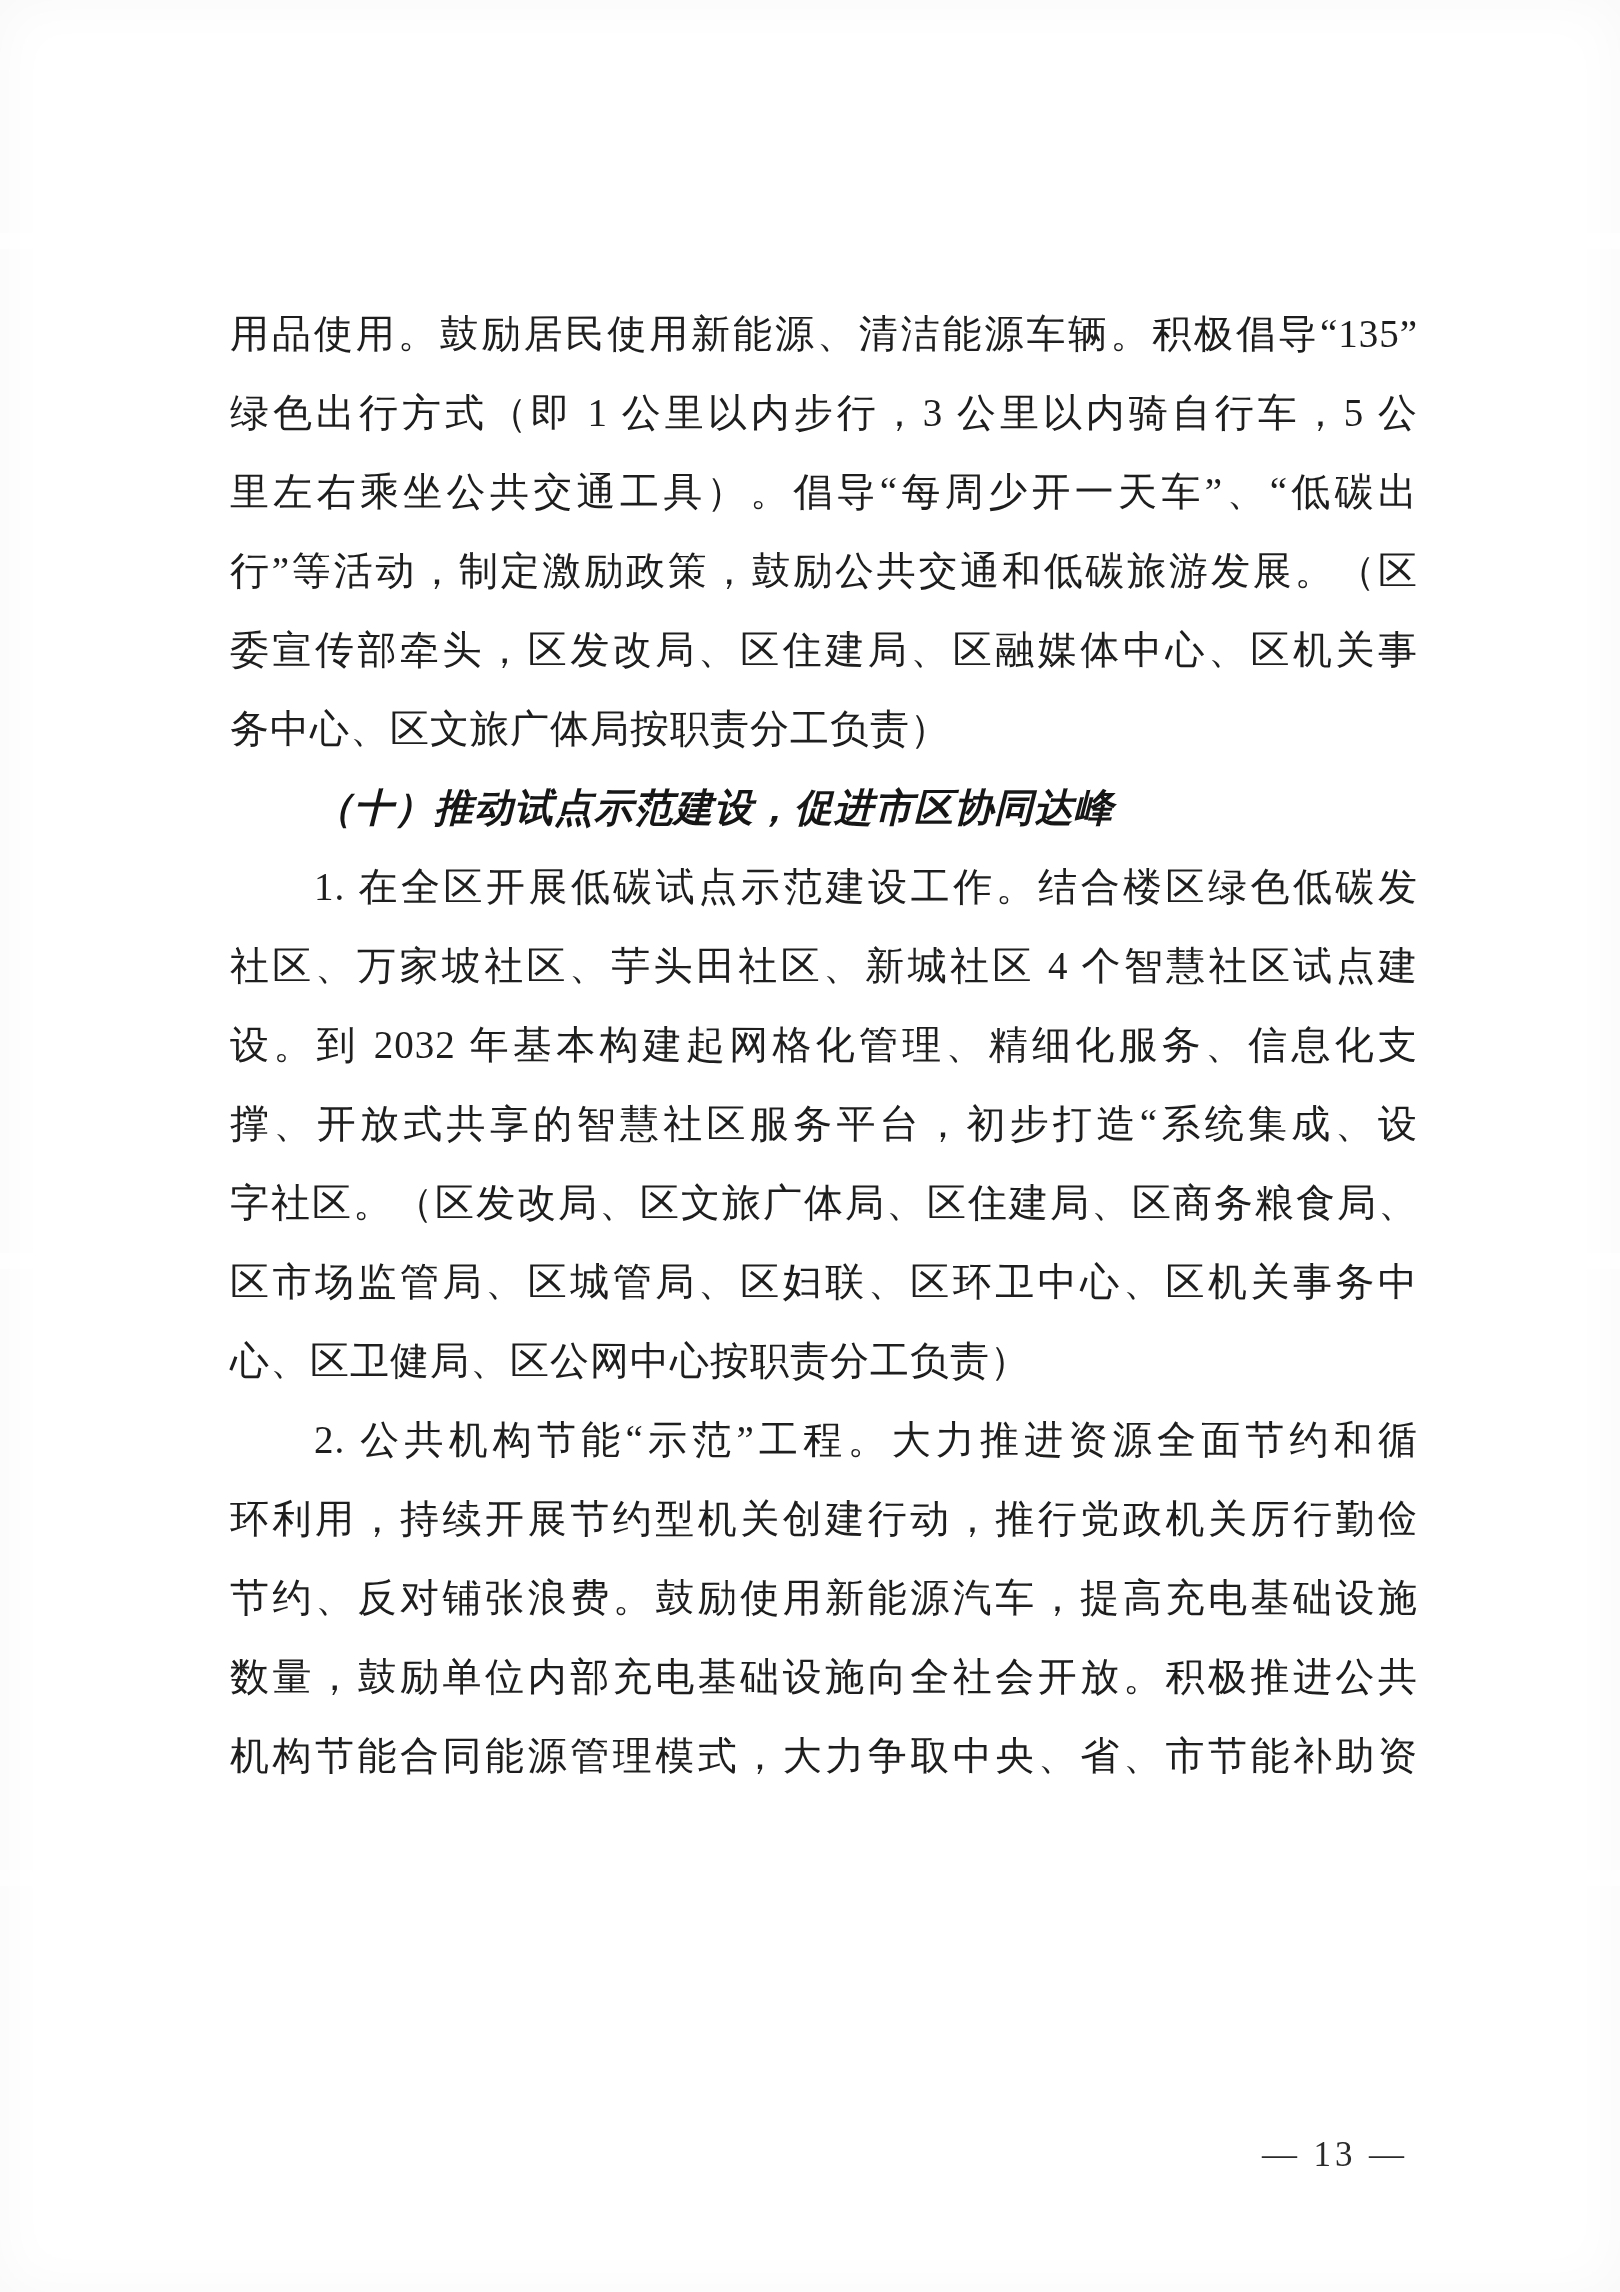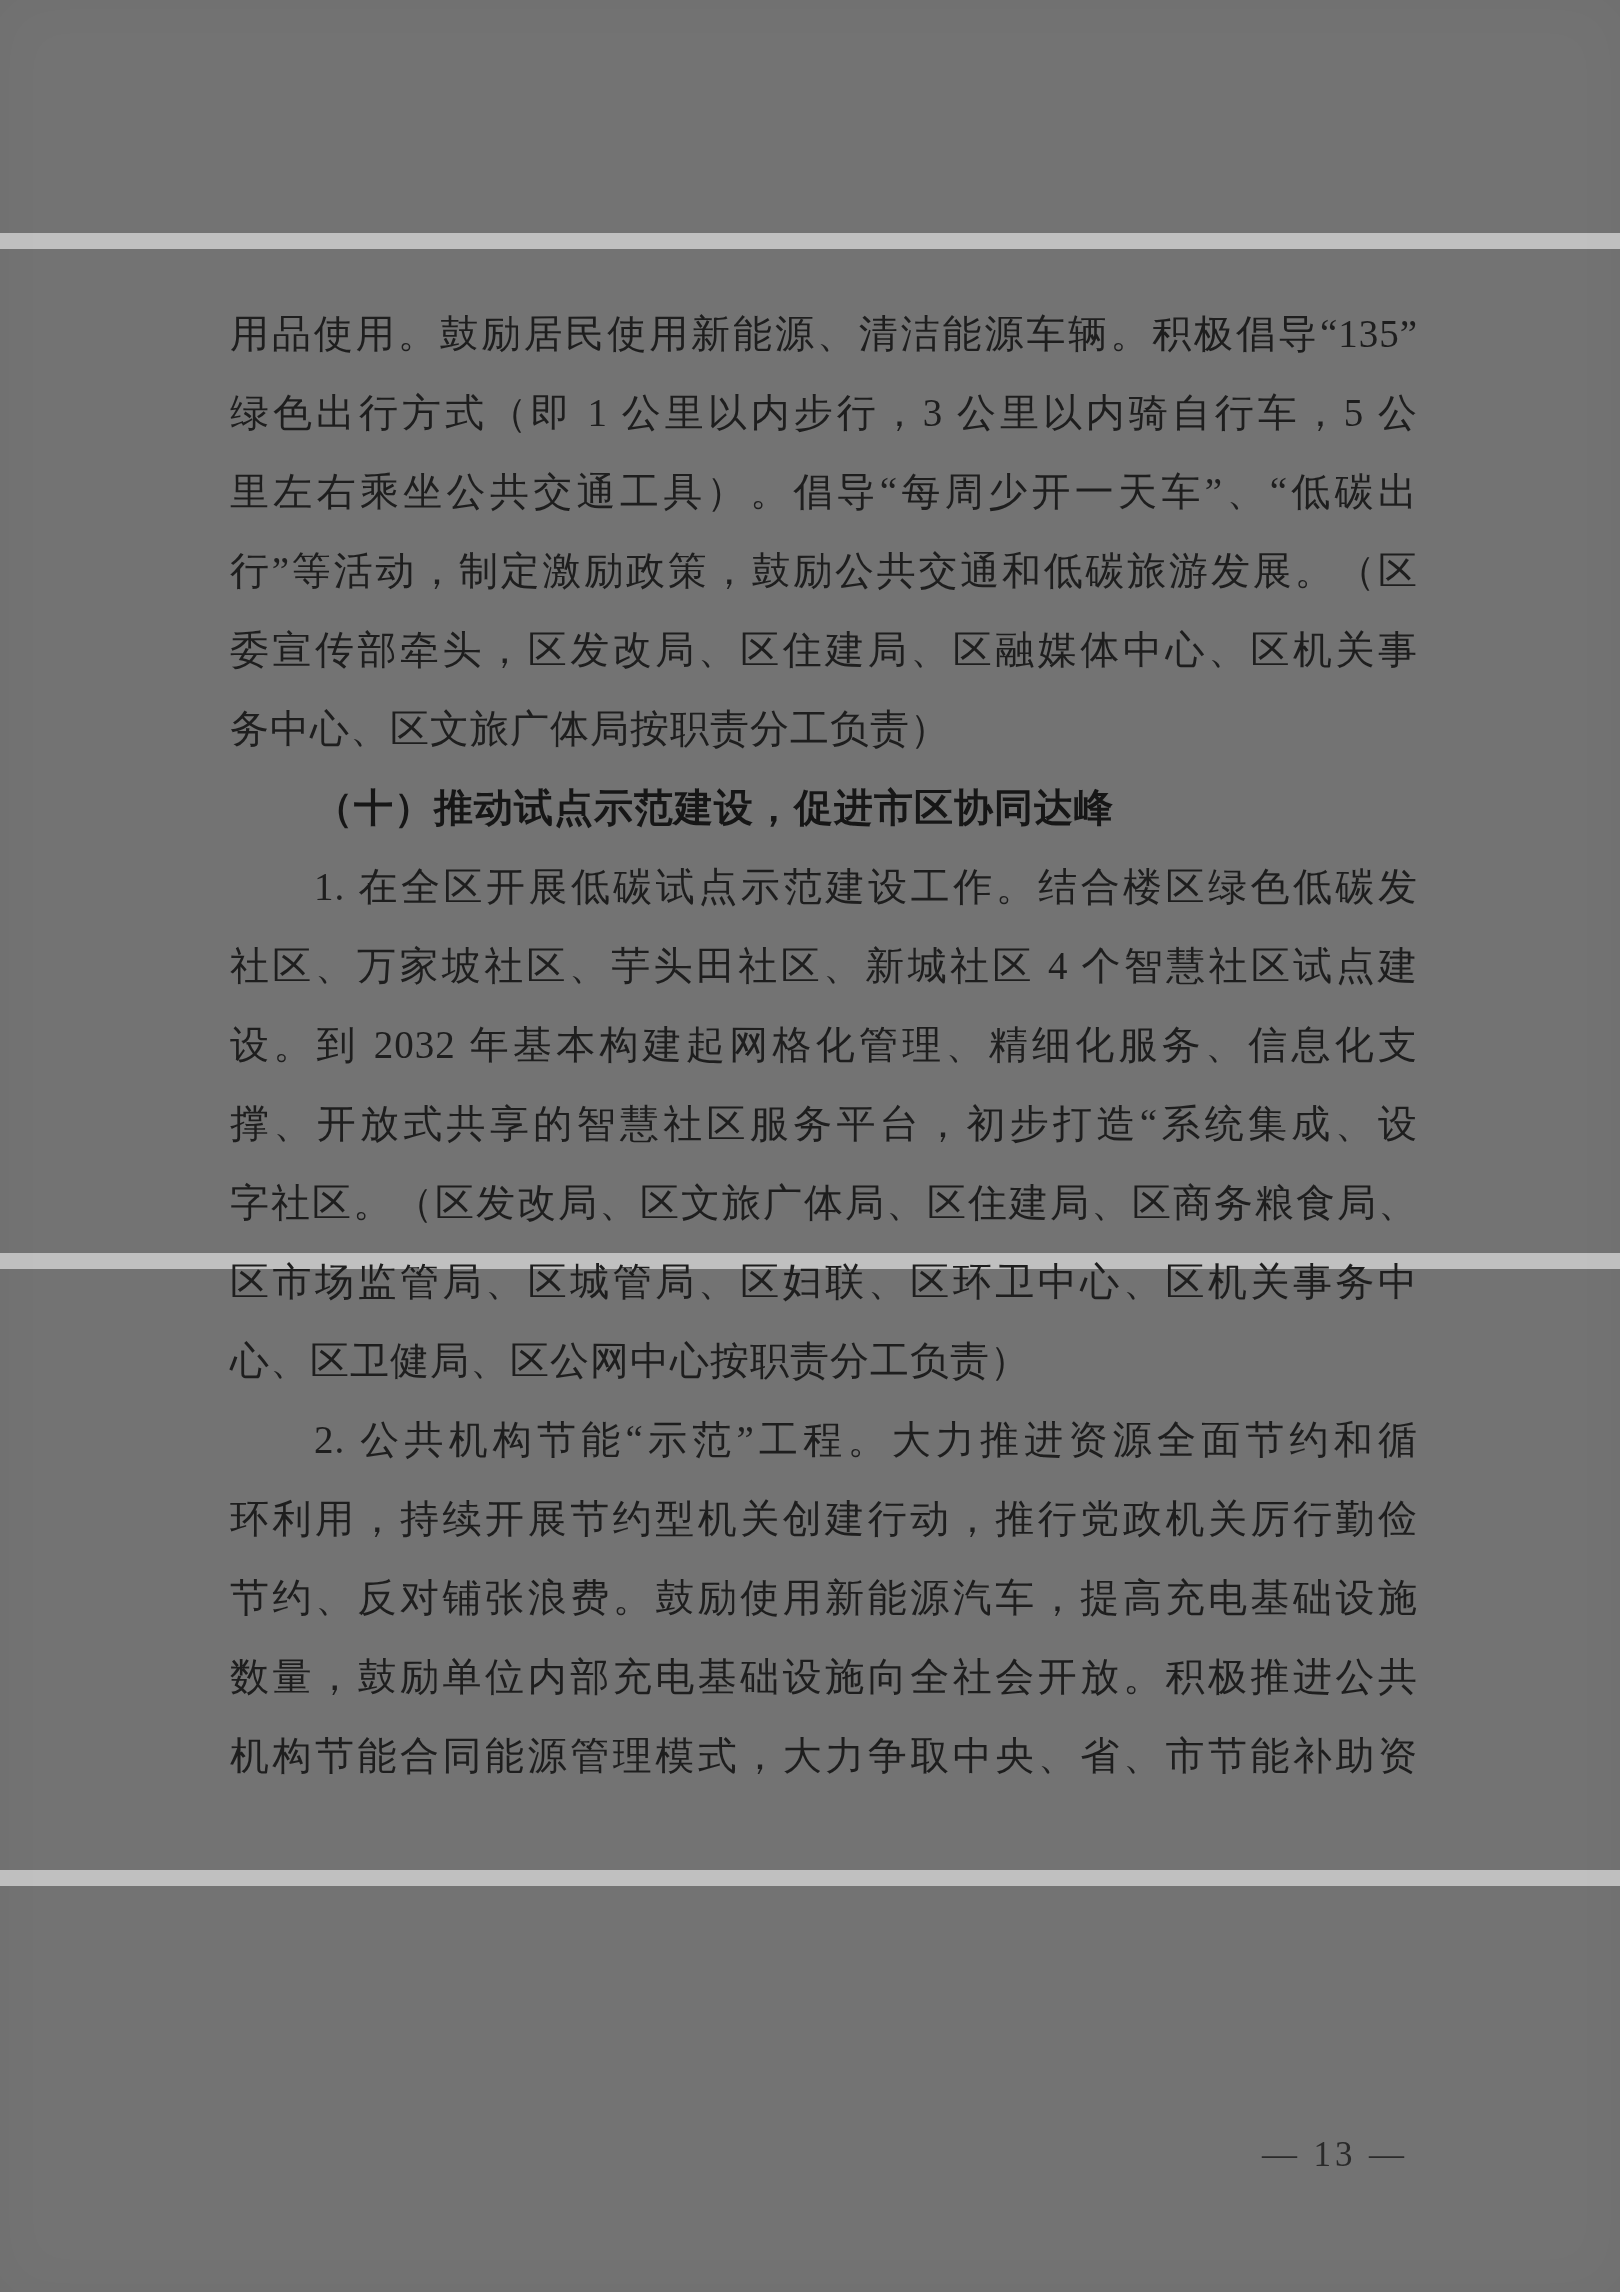--- a/index.html
+++ b/index.html
@@ -5,21 +5,21 @@
   html, body {
     margin: 0;
     padding: 0;
     background: #e8e8e6;
   }
   .page {
     position: relative;
     width: 1620px;
     height: 2293px;
     margin: 0 auto;
-    background: #737373;
+    background: #ffffff;
     box-shadow: inset 0 0 59px rgba(0,0,0,0.03);
     overflow: hidden;
     font-family: "Liberation Serif", "DejaVu Serif", serif;
     color: #1e1e1e;
   }
   .scan-band {
     position: absolute;
     left: 0;
     width: 100%;
     height: 15.7px;
@@ -48,20 +48,21 @@
   .line.left {
     text-align: left;
     text-align-last: left;
   }
   .line.indent {
     padding-left: 84px;
   }
   .line.heading {
     font-weight: 600;
     color: #161616;
+    font-style: italic;
   }
   .page-number {
     position: absolute;
     top: 2133px;
     left: 1262px;
     font-size: 35px;
     line-height: 43px;
     letter-spacing: 3.9px;
     color: #2a2a2a;
     white-space: nowrap;

